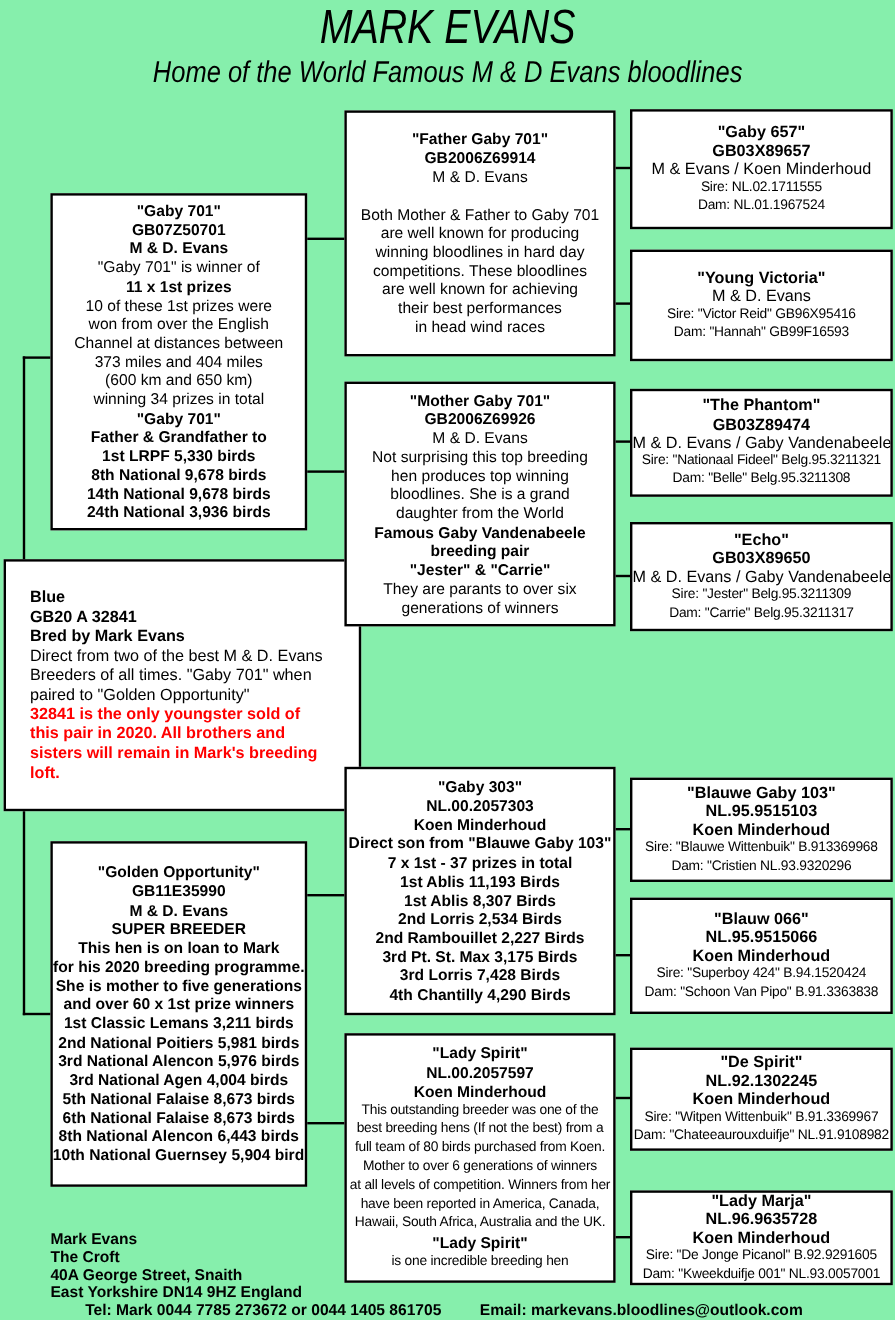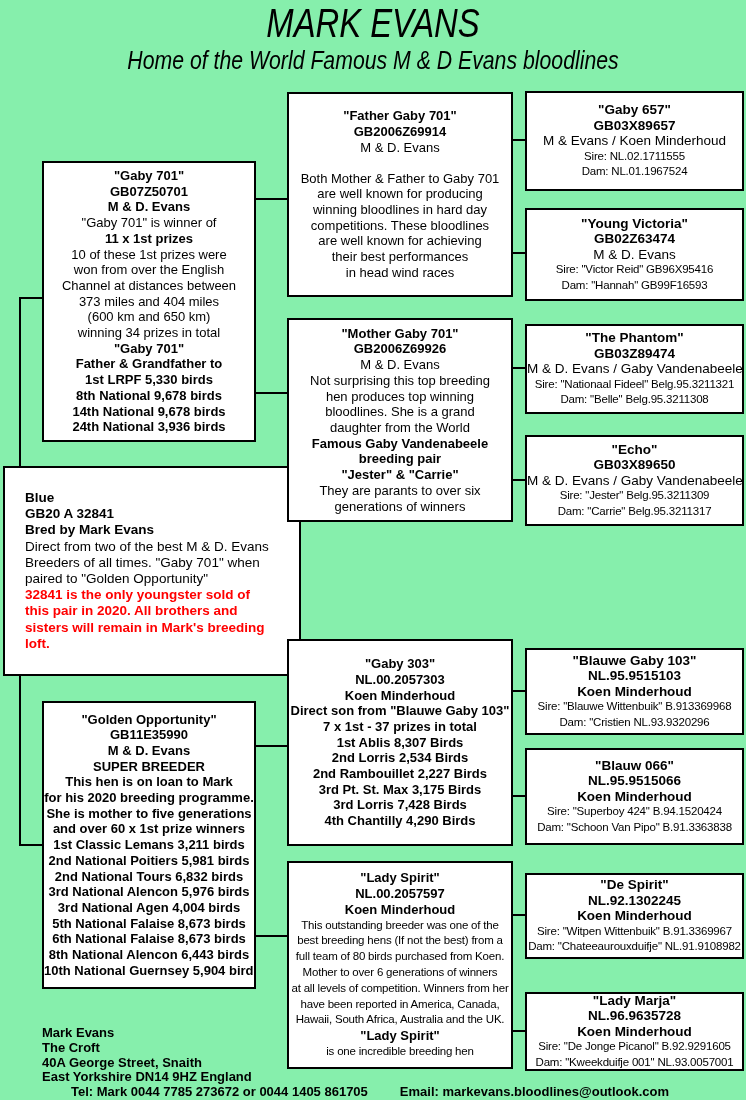--- a/index.html
+++ b/index.html
@@ -132,21 +132,20 @@
       <div class="line b">"Golden Opportunity"</div>
       <div class="line b">GB11E35990</div>
       <div class="line b">M &amp; D. Evans</div>
       <div class="line b">SUPER BREEDER</div>
       <div class="line b">This hen is on loan to Mark</div>
       <div class="line b">for his 2020 breeding programme.</div>
       <div class="line b">She is mother to five generations</div>
       <div class="line b">and over 60 x 1st prize winners</div>
       <div class="line b">1st Classic Lemans 3,211 birds</div>
       <div class="line b">2nd National Poitiers 5,981 birds</div>
-      <div class="line b">2nd National Tours 6,832 birds</div>
       <div class="line b">3rd National Alencon 5,976 birds</div>
       <div class="line b">3rd National Agen 4,004 birds</div>
       <div class="line b">5th National Falaise 8,673 birds</div>
       <div class="line b">6th National Falaise 8,673 birds</div>
       <div class="line b">8th National Alencon 6,443 birds</div>
       <div class="line b">10th National Guernsey 5,904 birds</div>
     </div>
 
   <div class="box box-father">
       <div class="line b">"Father Gaby 701"</div>
@@ -174,20 +173,21 @@
       <div class="line b">"Jester" &amp; "Carrie"</div>
       <div class="line r">They are parants to over six</div>
       <div class="line r">generations of winners</div>
     </div>
   <div class="box box-gaby303">
       <div class="line b">"Gaby 303"</div>
       <div class="line b">NL.00.2057303</div>
       <div class="line b">Koen Minderhoud</div>
       <div class="line b">Direct son from "Blauwe Gaby 103"</div>
       <div class="line b">7 x 1st - 37 prizes in total</div>
+      <div class="line b">1st Ablis 11,193 Birds</div>
       <div class="line b">1st Ablis 8,307 Birds</div>
       <div class="line b">2nd Lorris 2,534 Birds</div>
       <div class="line b">2nd Rambouillet 2,227 Birds</div>
       <div class="line b">3rd Pt. St. Max 3,175 Birds</div>
       <div class="line b">3rd Lorris 7,428 Birds</div>
       <div class="line b">4th Chantilly 4,290 Birds</div>
     </div>
   <div class="box box-ladyspirit">
       <div class="line b">"Lady Spirit"</div>
       <div class="line b">NL.00.2057597</div>
@@ -205,21 +205,20 @@
 
   <div class="box rbox box-gaby657">
       <div class="line b">"Gaby 657"</div>
       <div class="line b">GB03X89657</div>
       <div class="line r">M &amp; Evans / Koen Minderhoud</div>
       <div class="line sm">Sire: NL.02.1711555</div>
       <div class="line sm">Dam: NL.01.1967524</div>
     </div>
   <div class="box rbox box-youngvic">
       <div class="line b">"Young Victoria"</div>
-      <div class="line b">GB02Z63474</div>
       <div class="line r">M &amp; D. Evans</div>
       <div class="line sm">Sire: "Victor Reid" GB96X95416</div>
       <div class="line sm">Dam: "Hannah" GB99F16593</div>
     </div>
   <div class="box rbox box-phantom">
       <div class="line b">"The Phantom"</div>
       <div class="line b">GB03Z89474</div>
       <div class="line r">M &amp; D. Evans / Gaby Vandenabeele</div>
       <div class="line sm">Sire: "Nationaal Fideel" Belg.95.3211321</div>
       <div class="line sm">Dam: "Belle" Belg.95.3211308</div>

